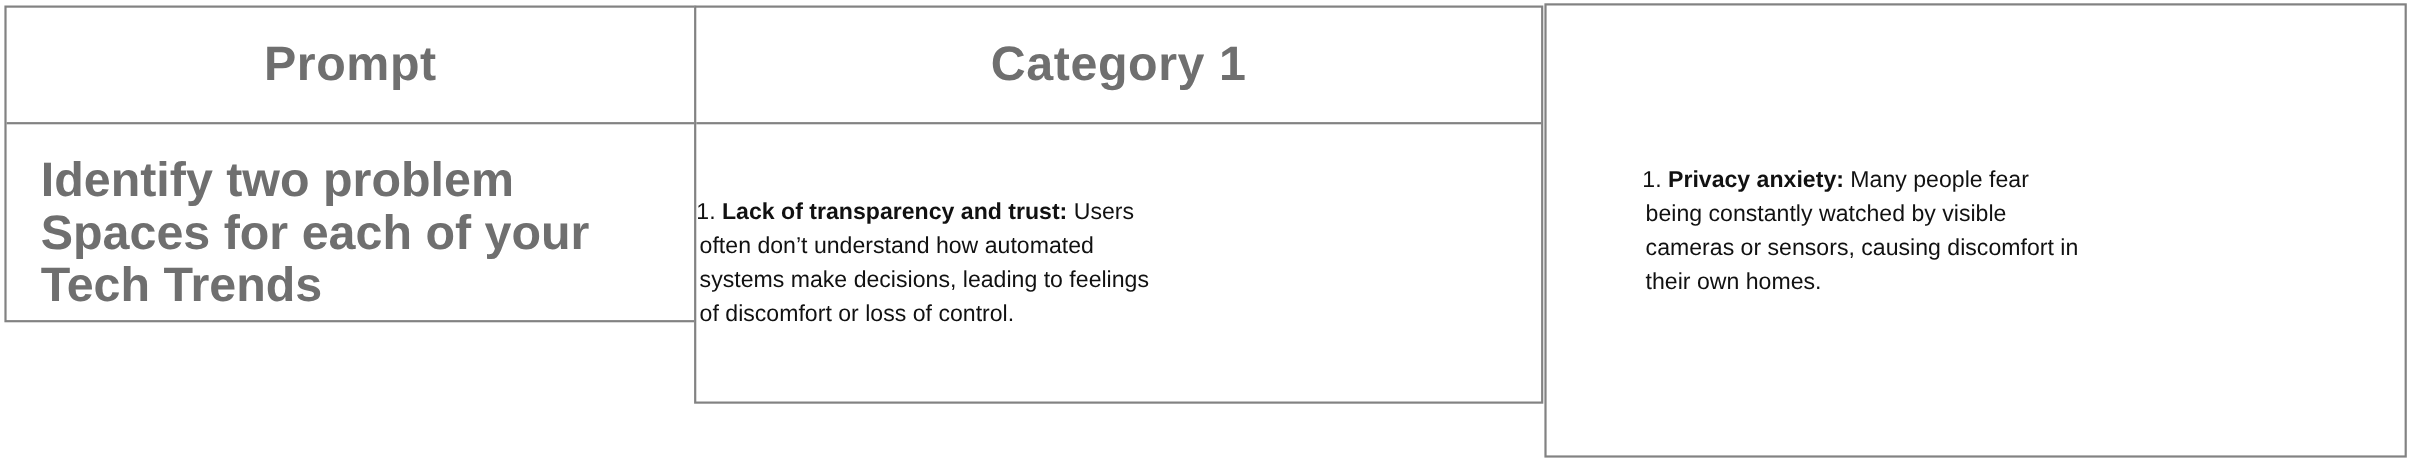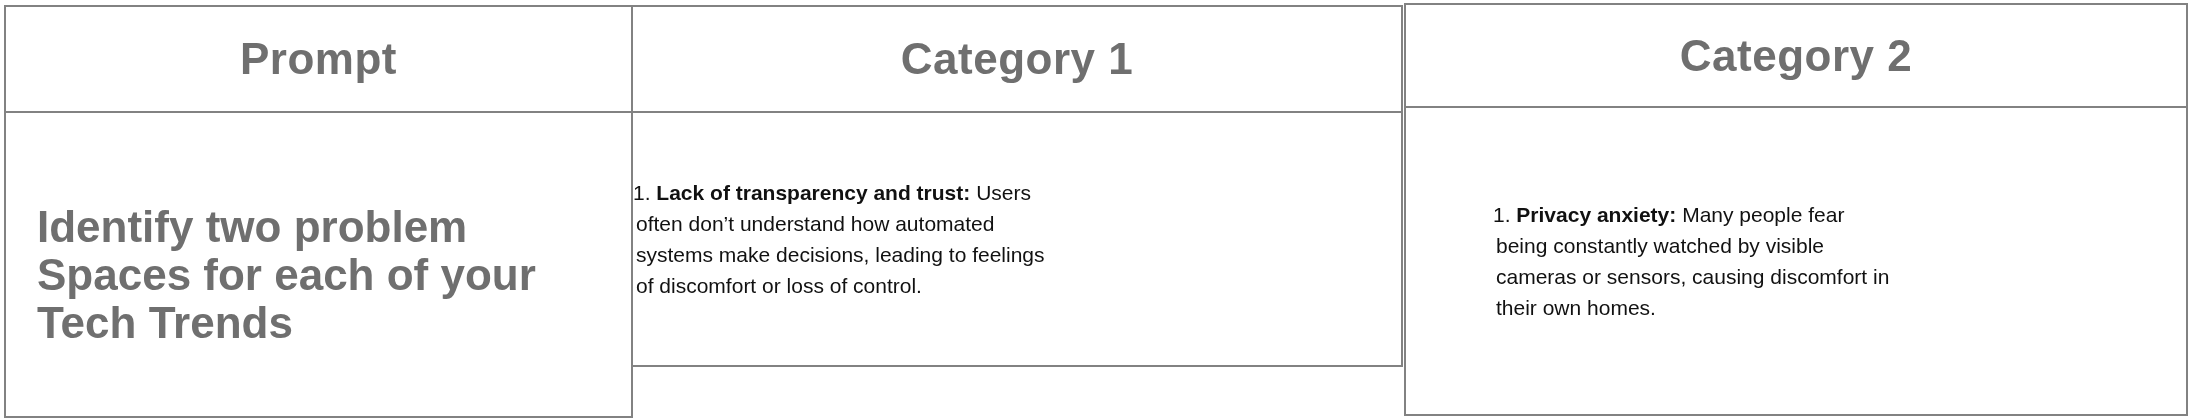--- a/index.html
+++ b/index.html
@@ -10,21 +10,21 @@
     background:#ffffff;
     font-family:"Liberation Sans","DejaVu Sans",sans-serif;
     overflow:hidden;
   }
   .col {
     position:absolute;
     background:#ffffff;
     border:2.5px solid var(--border,#828282);
     display:flex; flex-direction:column;
   }
-  .col-prompt { left:4px;    top:5px; width:629px; height:413px;gap:20px; }
+  .col-prompt { left:4px;    top:5px; width:629px; height:288px;gap:20px; }
   .col-cat1   { left:631px;  top:5px; width:772px; height:362px; }
   .col-cat2   { left:1404px; top:3px; width:784px; height:413px; }
 
   .hdr {
     flex:0 0 106px;
     border-bottom:2.5px solid var(--border,#828282);
     display:flex; align-items:center; justify-content:center;
     font-weight:bold; font-size:44px;
     color:var(--header-text,#6f6f6f);
     letter-spacing:0.5px;
@@ -77,23 +77,20 @@
         <p class="item">
           <span class="num">1.</span>
           <span class="label">Lack of transparency and trust:</span>
           <span class="desc">Users often don’t understand how automated systems make decisions, leading to feelings of discomfort or loss of control.</span>
         </p>
       </div>
     </div>
   </section>
 
   <section class="col col-cat2">
-    <div class="hdr">
-      <span>Category 2</span>
-    </div>
     <div class="cellbody">
       <div class="items">
         <p class="item">
           <span class="num">1.</span>
           <span class="label">Privacy anxiety:</span>
           <span class="desc">Many people fear being constantly watched by visible cameras or sensors, causing discomfort in their own homes.</span>
         </p>
       </div>
     </div>
   </section>

